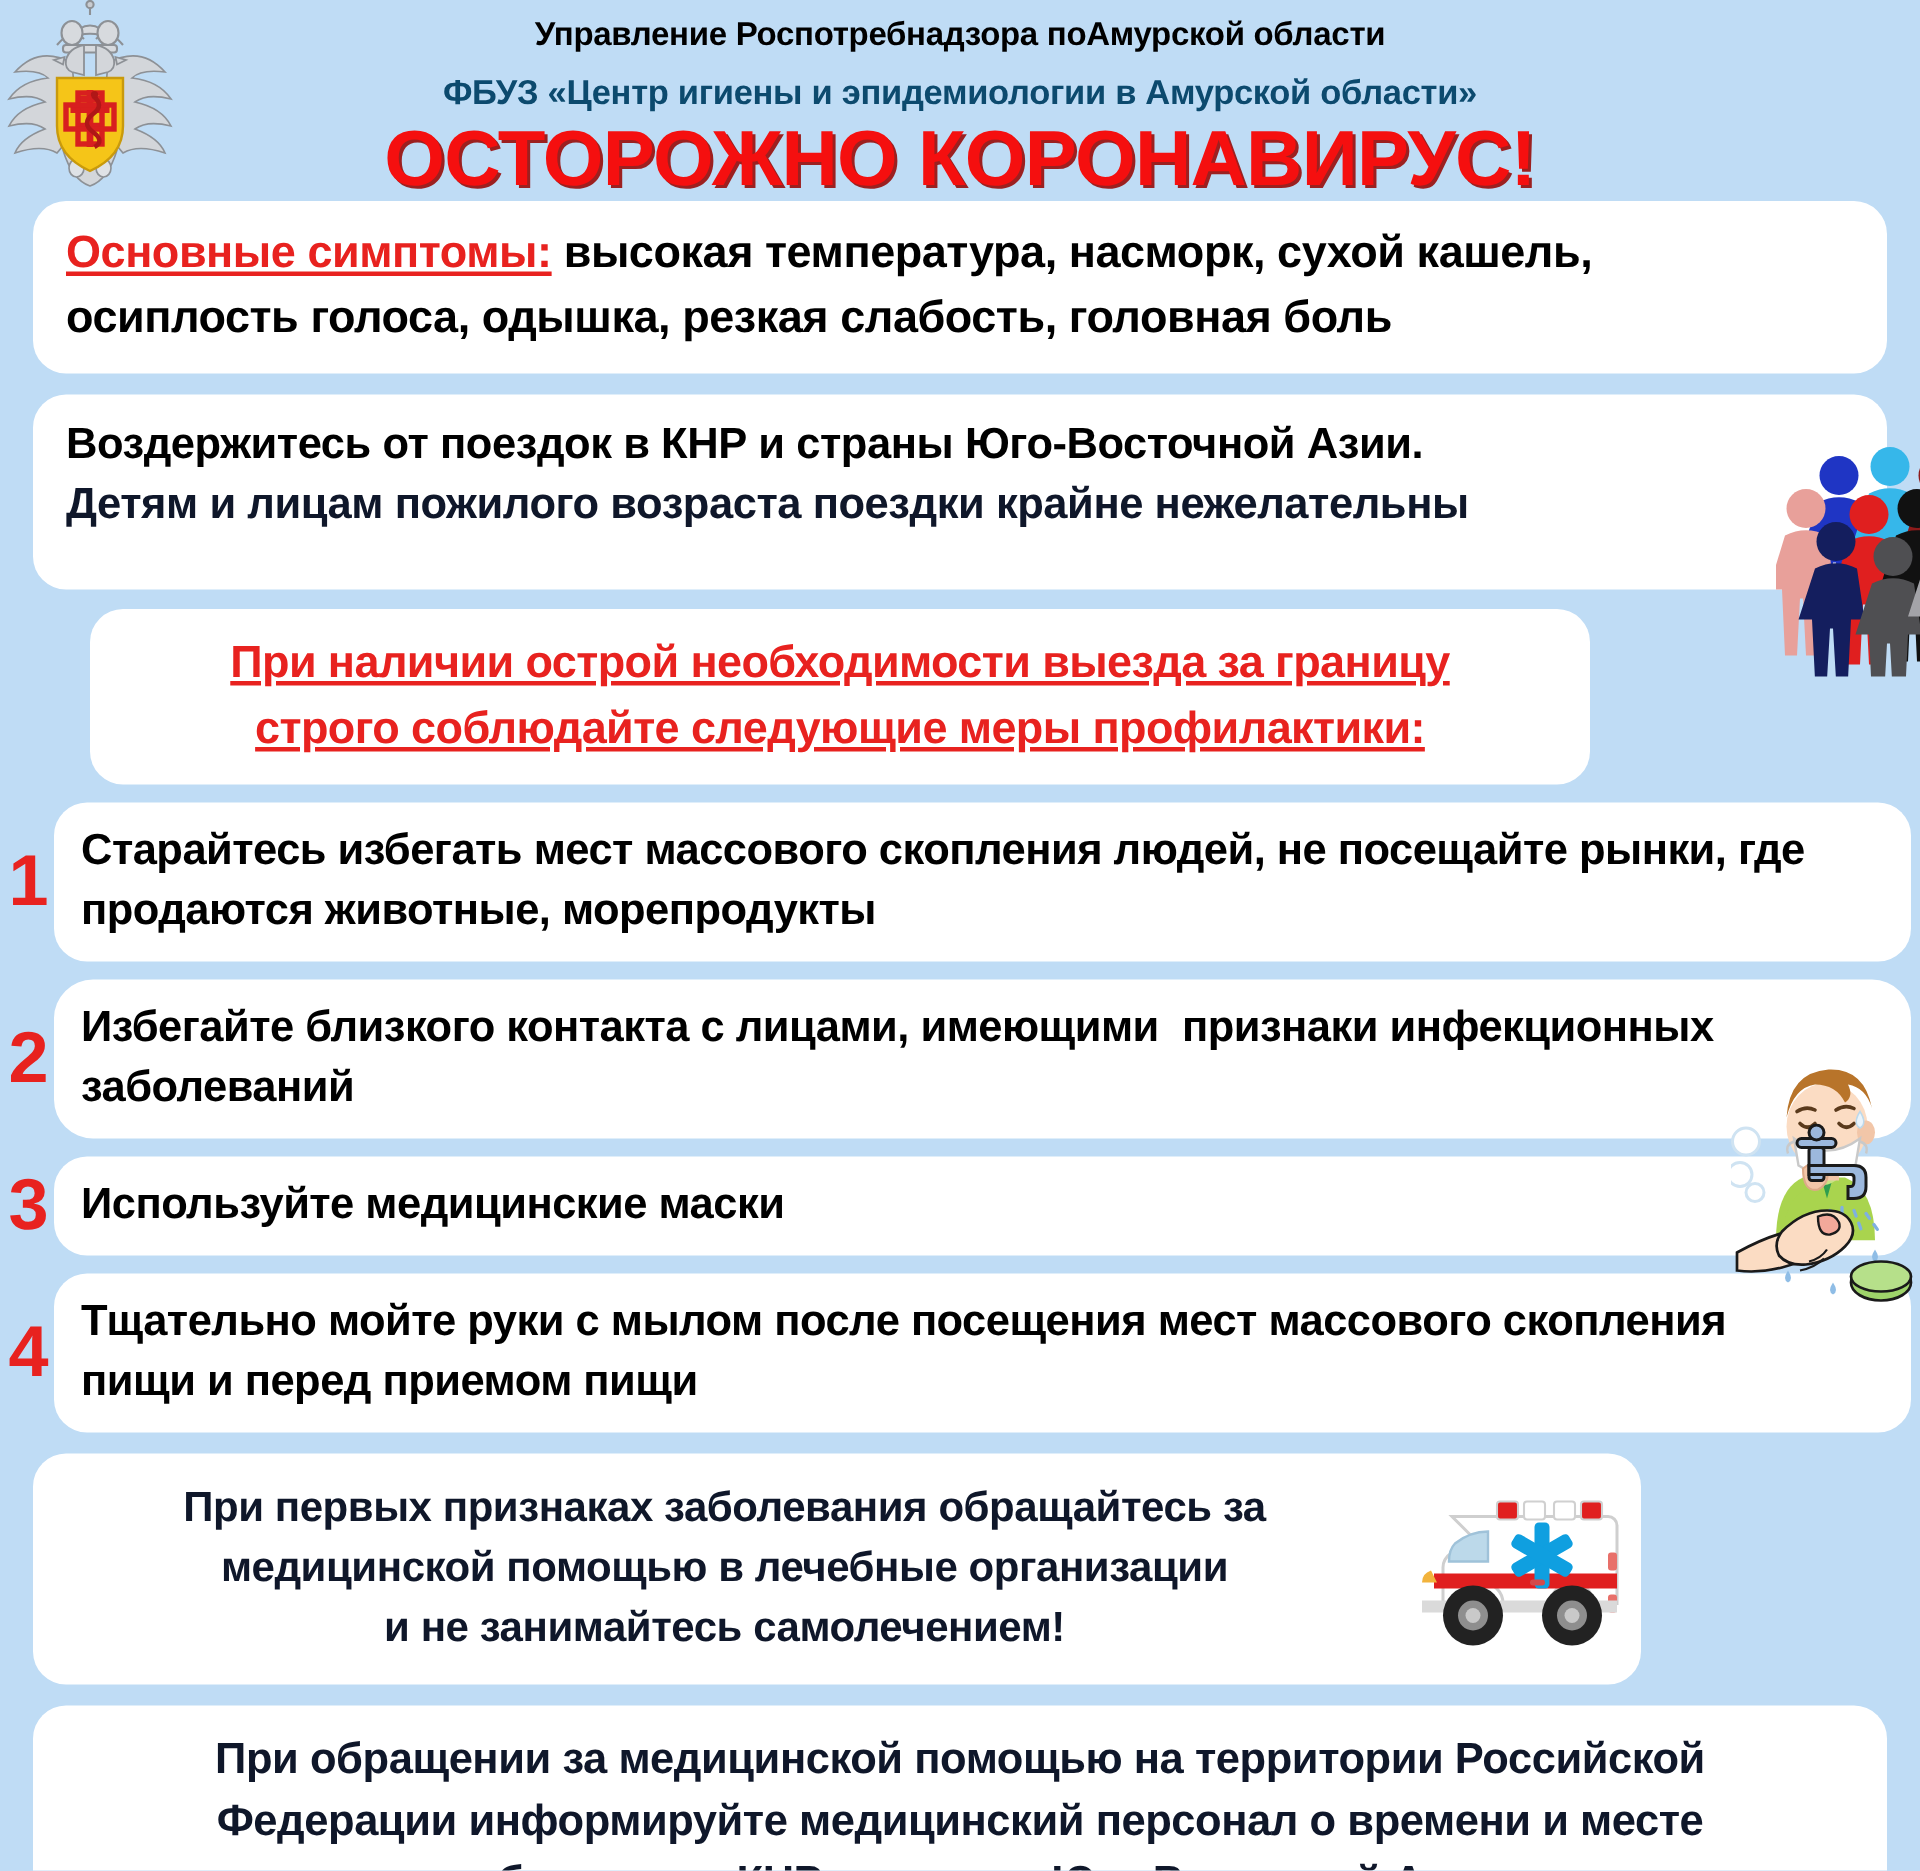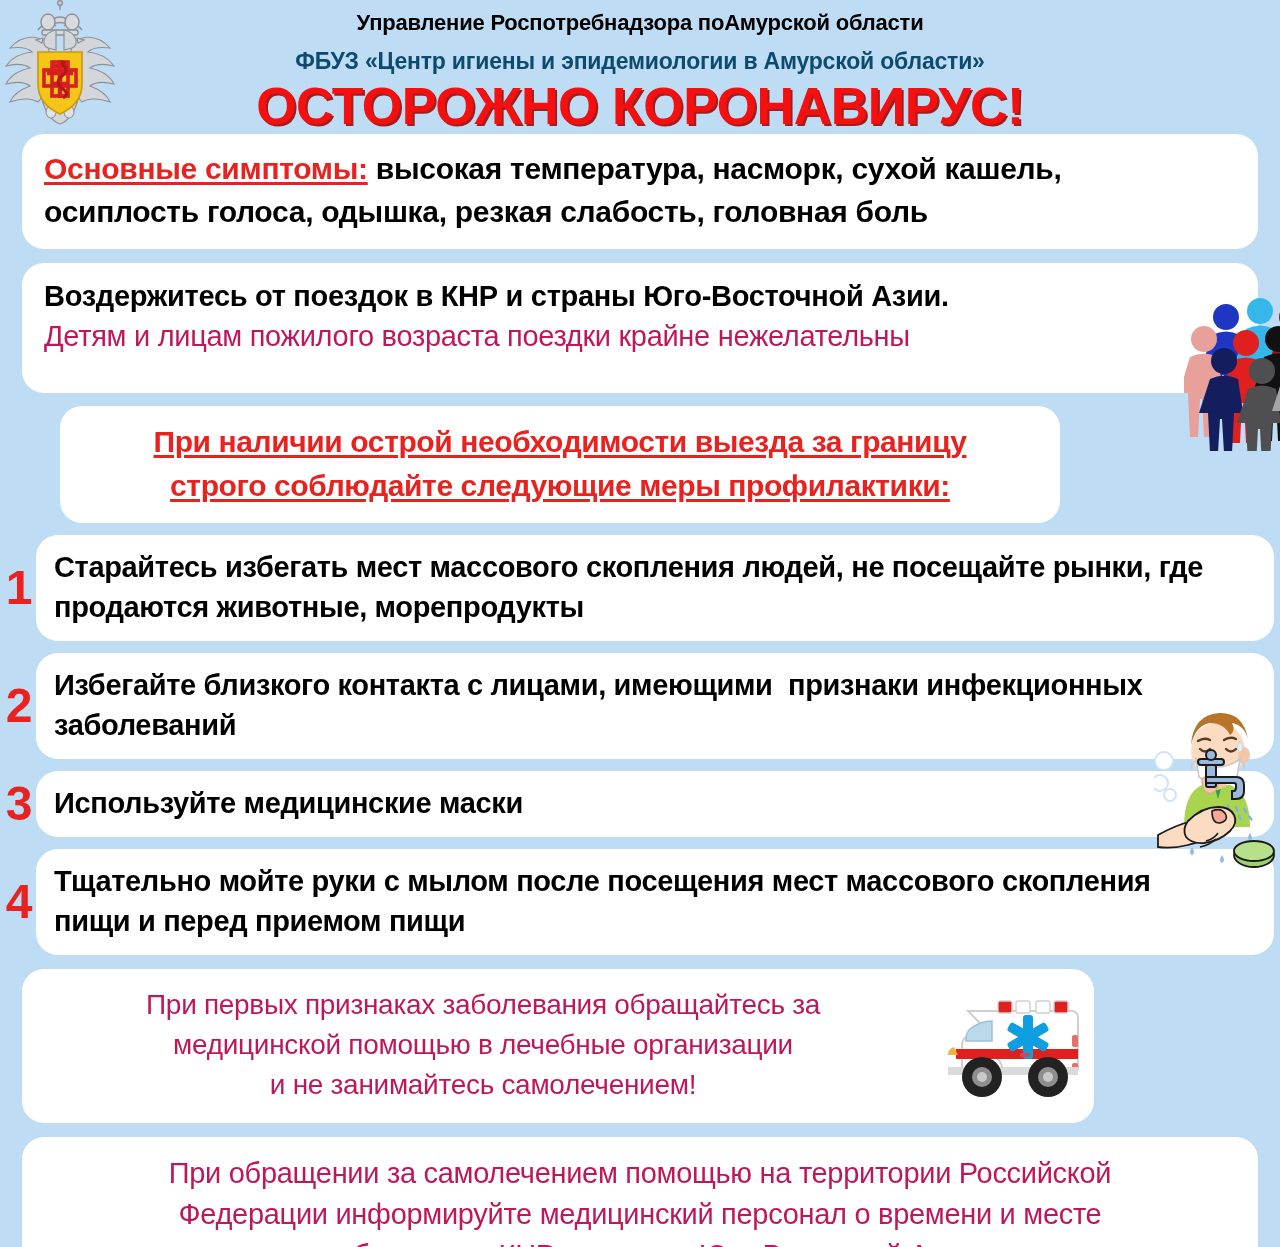--- a/index.html
+++ b/index.html
@@ -58,22 +58,22 @@
     border-radius: 22px;
     position: relative;
     box-sizing: border-box;
   }
 
   .blk-txt {
     color: #000000;
     font-weight: bold;
   }
   .red-txt {
-    color: #be185d;
-    font-weight: normal;
+    color: #0f172a;
+    font-weight: bold;
   }
   .red-u {
     color: #e8221f;
     font-weight: bold;
     text-decoration: underline;
     text-underline-offset: 3px;
     text-decoration-thickness: 3px;
   }
 
   
@@ -156,21 +156,21 @@
   }
   .num-card .txt {
     font-size: 29px;
     line-height: 1.38;
     letter-spacing: -0.35px;
     color: #000;
     font-weight: bold;
     white-space: pre-wrap;
   }
   #row-1 .num-card { padding-right: 30px; }
-  #row-2 .num-card { padding-right: 56px; }
+  #row-2 .num-card { padding-right: 56px; border-radius: 26px; }
   #row-3 .num-card { padding-right: 150px; min-height: 34px; }
   #row-4 .num-card { padding-right: 40px; }
 
   
   .sneeze {
     position: absolute;
     right: -4px;
     top: 46px;
     width: 130px;
     height: 128px;
@@ -504,16 +504,16 @@
         <circle cx="124" cy="92" r="10" fill="#8e8e8e"></circle>
         <circle cx="124" cy="92" r="5" fill="#c9c9c9"></circle>
       </g>
 
       <rect x="96" y="68" width="10" height="4" rx="2" fill="#d44a4a"></rect>
     </svg>
   </div>
 </div>
 
 <div class="card" id="card-inform">
-  <div class="line red-txt">При обращении за самолечением помощью на территории Российской</div>
+  <div class="line red-txt">При обращении за медицинской помощью на территории Российской</div>
   <div class="line red-txt">Федерации информируйте медицинский персонал о времени и месте</div>
   <div class="line red-txt">пребывания в КНР и странах Юго-Восточной Азии</div>
 </div>
 
 </body></html>

